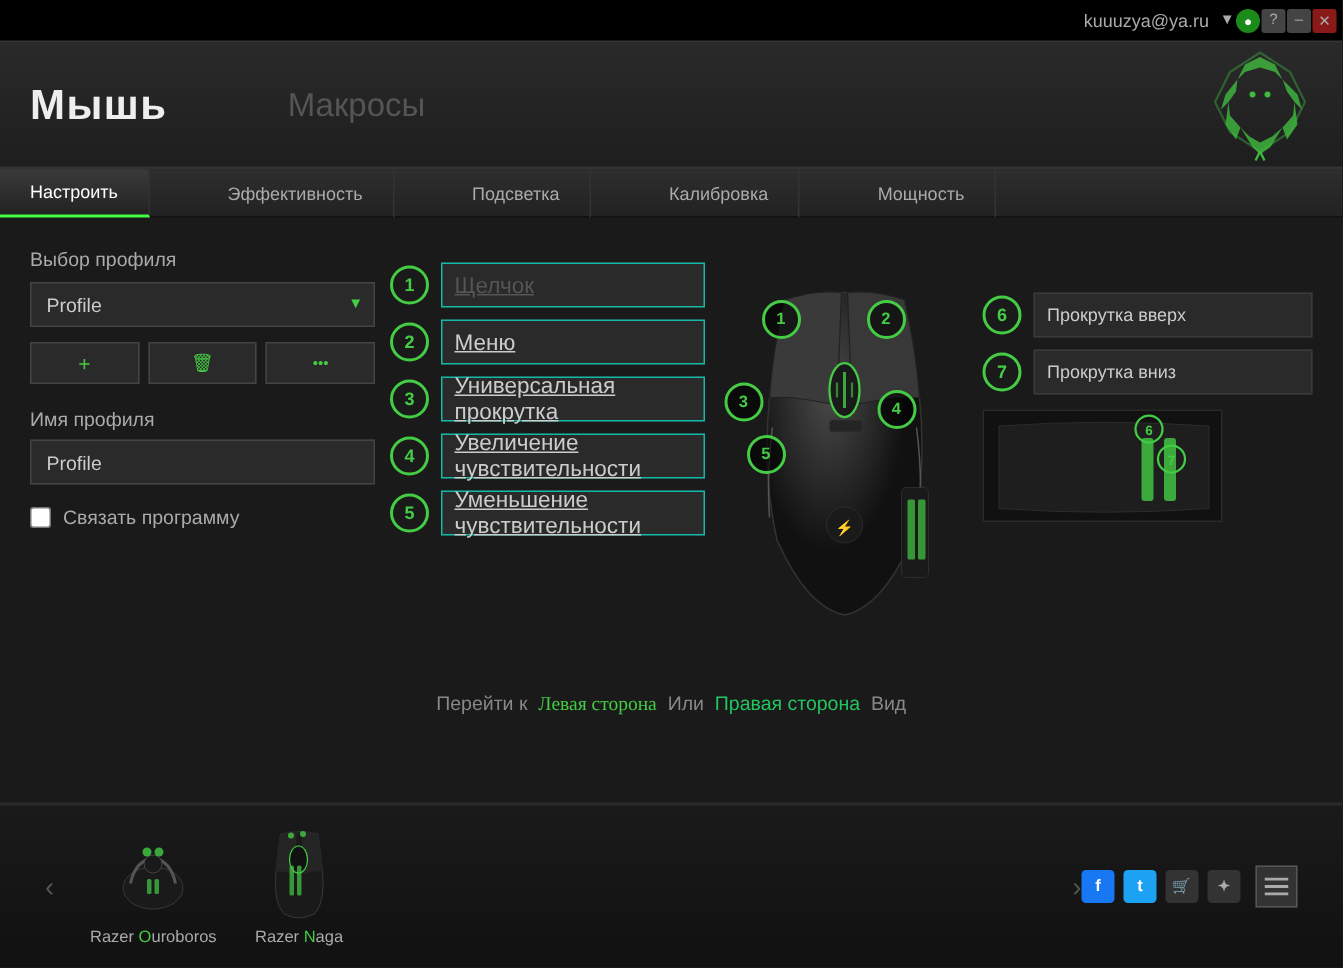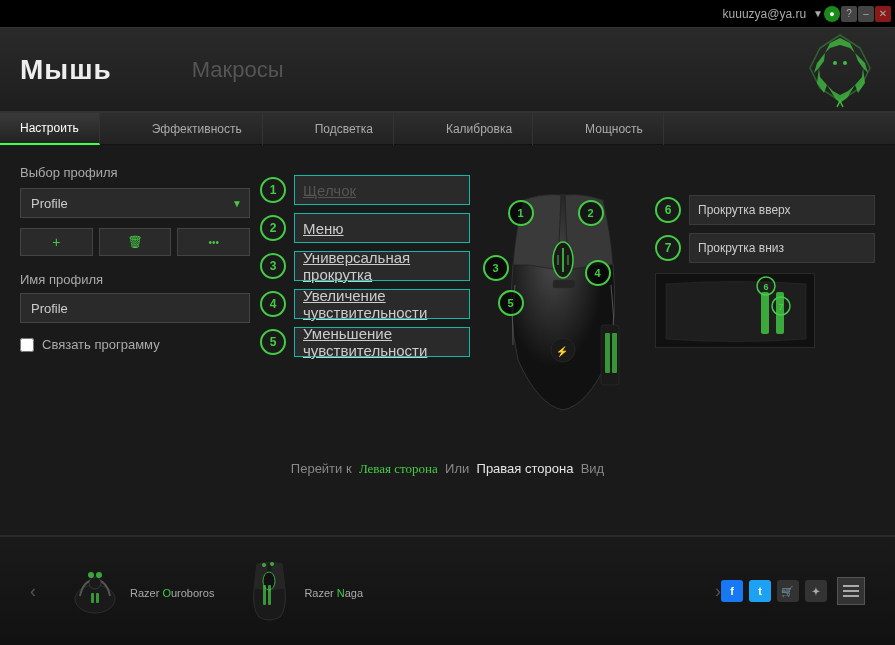--- a/index.html
+++ b/index.html
@@ -323,21 +323,21 @@
     }
     .device-items {
       display: flex;
       gap: 20px;
       flex: 1;
       align-items: center;
       padding: 0 10px;
     }
     .device-item {
       display: flex;
-      flex-direction: row;
+      flex-direction: column;
       align-items: center;
       cursor: pointer;
     }
     .device-icon-wrapper {
       width: 70px; height: 65px;
       display: flex;
       align-items: center;
       justify-content: center;
     }
     .device-name {
@@ -595,21 +595,21 @@
         <text x="125" y="36" text-anchor="middle" fill="#44cc44" font-size="9" font-family="Arial" font-weight="bold">7</text>
       </svg>
     </div>
   </div>
 </div>
 
 <div id="nav-links" style="text-align:center; padding:6px 0; font-size:13px; color:#888;">
   <span>Перейти к</span>&nbsp;
   <a style="color:#44cc44; text-decoration:none; cursor:pointer;font-family:Liberation Serif, serif;">Левая сторона</a>&nbsp;
   <span>Или</span>&nbsp;
-  <a style="color:#e5e5e5; text-decoration:none; cursor:pointer;">Правая сторона</a>&nbsp;
+  <a style="color:#22c55e; text-decoration:none; cursor:pointer;">Правая сторона</a>&nbsp;
   <span>Вид</span>
 </div>
 
 <div id="bottom-bar">
   <div class="bottom-nav-left">‹</div>
 
   <div class="device-items">
 
     <div class="device-item">
       <div class="device-icon-wrapper">

